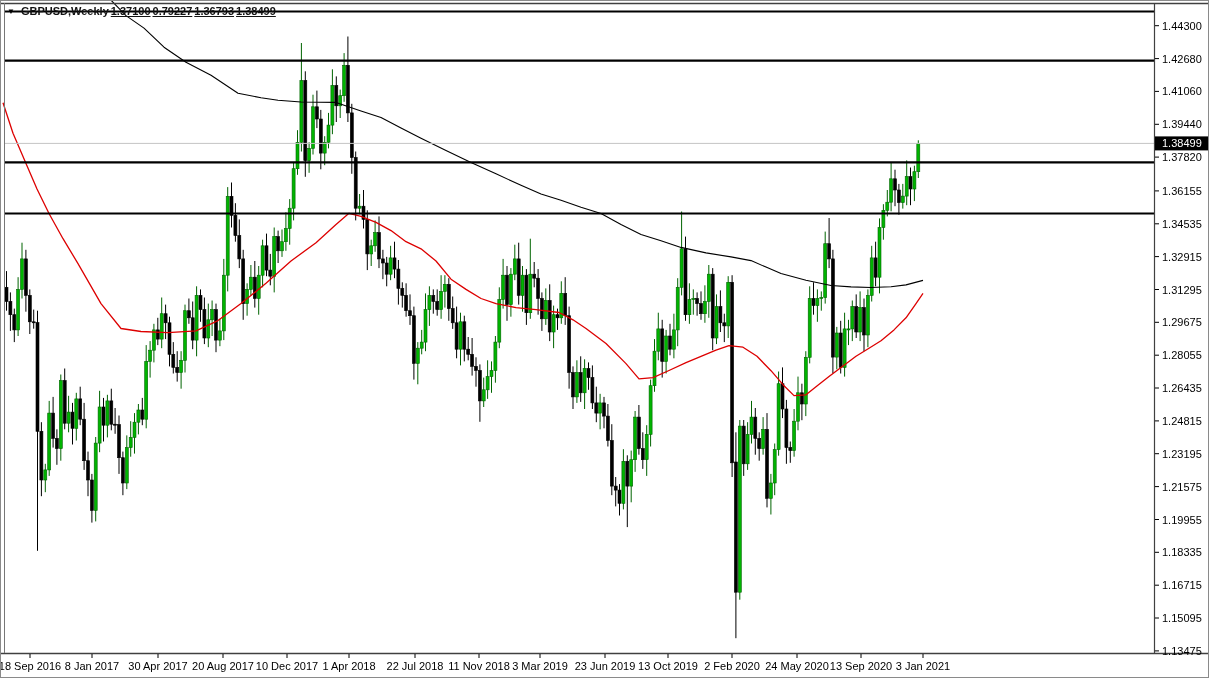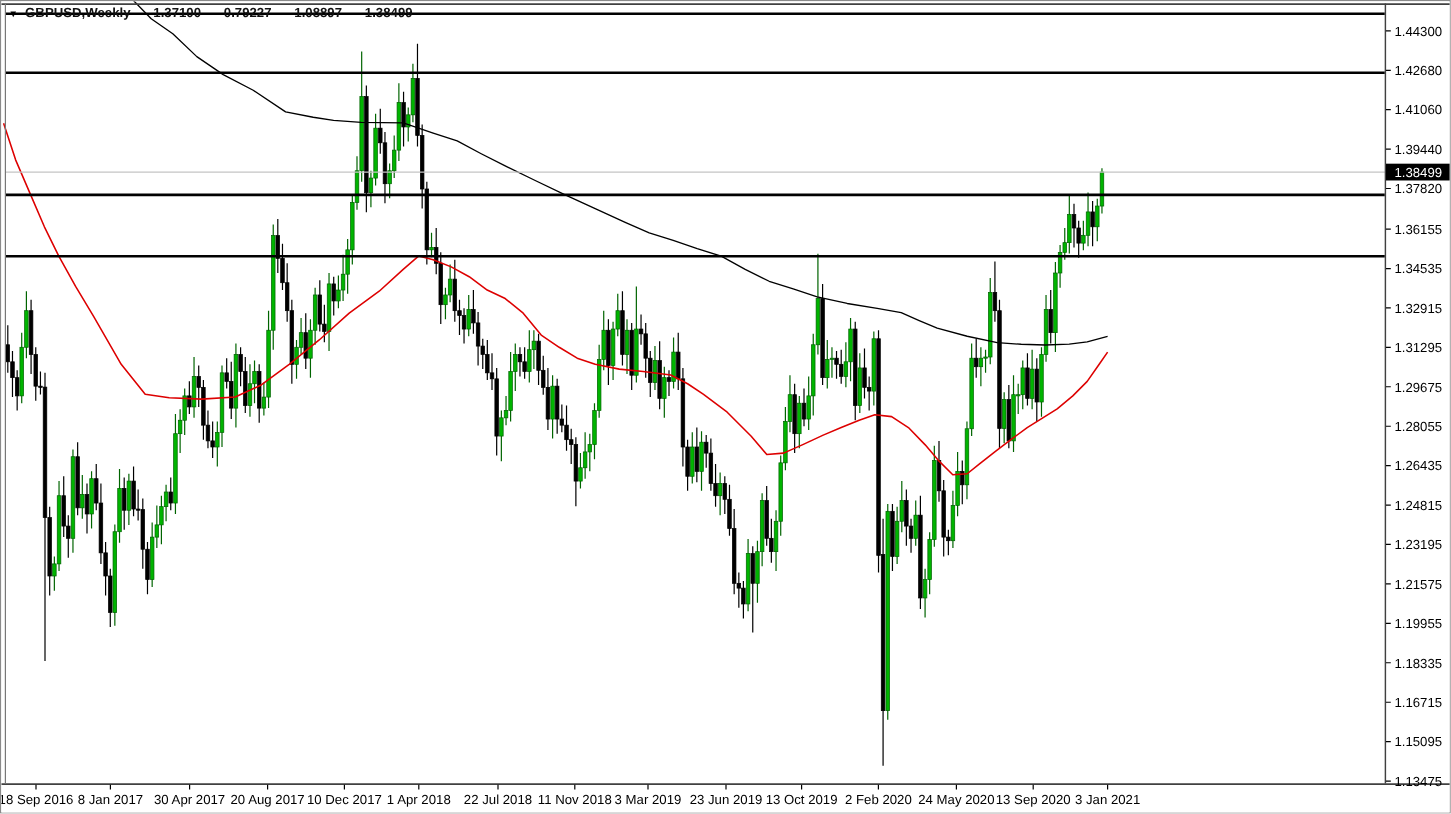--- a/index.html
+++ b/index.html
@@ -3,33 +3,33 @@
 <meta charset="utf-8">
 <style>
   html,body{margin:0;padding:0;background:#f0f0f0;}
   #window{position:relative;width:1209px;height:678px;background:#ffffff;
           font-family:"Liberation Sans",sans-serif;overflow:hidden;
           border:1px solid #8a8a8a;box-sizing:border-box;}
   #chart-svg{position:absolute;left:0;top:0;}
   #title-row{position:absolute;left:6px;top:3px;height:14px;display:flex;align-items:center;
              font-size:11px;font-weight:700;color:#111;z-index:5;white-space:pre;}
   #title-row .marker{font-size:8px;margin-right:6px;color:#000;}
-  #title-row .q{margin-left:19px;font-weight:700;}
+  #title-row .q{margin-left:2px;font-weight:700;text-decoration:underline;}
   text{font-family:"Liberation Sans",sans-serif;}
 </style>
 </head>
 <body>
 
 <div id="window">
   <div id="title-row">
     <span class="marker">▼</span>
     <span>GBPUSD,Weekly</span>
     <span class="q">1.37100</span>
     <span class="q">0.79227</span>
-    <span class="q">1.08897</span>
+    <span class="q">1.36793</span>
     <span class="q">1.38499</span>
   </div>
   <svg id="chart-svg" width="1209" height="678">
       <rect x="0" y="0" width="1209" height="678" fill="#ffffff"></rect>
       <g>
         <path d="M5.5 270.1L5.5 309.7M9.4 291.4L9.4 329.9M13.3 307.6L13.3 341.1M24.9 248.8L24.9 310.7M28.8 288.4L28.8 333M32.7 308.6L32.7 327.7M36.5 309.7L36.5 549.8M40.4 421.2L40.4 495.2M52.1 395.9L52.1 446.6M55.9 428.3L55.9 463.8M63.7 367.5L63.7 428.3M71.5 401.9L71.5 443.5M79.2 385.7L79.2 424.2M83.1 401.9L83.1 468.9M87 450.6L87 495.2M90.9 472.9L90.9 521.6M102.5 396.9L102.5 440.5M110.3 387.7L110.3 429.3M114.1 407L114.1 432.8M118 414.5L118 472.9M121.9 450.6L121.9 494.2M141.3 396.9L141.3 424.2M156.8 316.8L156.8 344.1M164.6 303.6L164.6 338.1M168.5 315.7L168.5 365.4M172.3 341.1L172.3 372.5M176.2 350.2L176.2 380.6M187.9 297.5L187.9 322.8M191.7 300.5L191.7 348.2M199.5 288.4L199.5 320.8M203.4 296.5L203.4 343.1M215 302.6L215 351.2M230.5 181.5L230.5 226.5M234.4 202.2L234.4 240.7M238.3 218.4L238.3 267.1M242.2 248.8L242.2 318.8M253.8 260L253.8 306.6M265.5 232.6L265.5 275.2M269.3 252.9L269.3 284.3M277.1 229.6L277.1 262M304.3 70.3L304.3 175.8M315.9 89.6L315.9 127.1M319.8 108.9L319.8 168.3M335.3 75.4L335.3 121M346.9 35.5L346.9 121M350.8 102.8L350.8 172.8M354.7 150.5L354.7 219.4M362.5 189L362.5 227.5M366.3 209.3L366.3 269.1M378 215.4L378 267.1M381.9 248.8L381.9 278.2M385.7 255.9L385.7 285.3M393.5 240.7L393.5 277.2M397.4 259L397.4 303.6M401.3 281.3L401.3 306.6M405.1 282.3L405.1 315.7M409 293.4L409 323.9M412.9 305.6L412.9 378.6M432.3 288.4L432.3 312.7M436.2 288.4L436.2 314.7M447.8 277.2L447.8 319.8M451.7 295.5L451.7 327.9M455.6 305.6L455.6 357.3M463.3 314.7L463.3 360.4M467.2 336L467.2 359.3M471.1 337L471.1 374.6M475 356.3L475 385.7M478.9 363.4L478.9 420.8M506 265L506 319.8M517.7 241.7L517.7 303.6M525.4 268.1L525.4 323.9M533.2 261L533.2 286.3M537.1 268.1L537.1 313.7M540.9 291.4L540.9 329.9M548.7 283.3L548.7 340.1M556.5 307.6L556.5 328.9M564.2 276.2L564.2 323.9M568.1 305.6L568.1 387.7M572 365.4L572 408M579.7 355.3L579.7 400.9M587.5 361.4L587.5 388.8M591.4 364.4L591.4 408M595.3 385.7L595.3 421.2M603 395.9L603 427.3M606.9 403L606.9 445.5M610.8 423.2L610.8 494.2M614.7 476L614.7 505.4M618.5 483.1L618.5 514.5M626.3 454.3L626.3 526.1M637.9 404L637.9 453.7M641.8 431.3L641.8 467.9M661.2 318.8L661.2 376.6M669 322.8L669 354.3M684.5 235.6L684.5 319.8M696.1 291.4L696.1 314.7M700 290.4L700 318.8M711.7 267.1L711.7 349.2M719.4 289.4L719.4 331M723.3 312.7L723.3 341.1M731.1 274.2L731.1 476M734.9 431.3L734.9 637.2M742.7 419L742.7 474.9M754.3 407L754.3 453.7M758.2 431.3L758.2 459.7M766 412.1L766 506.4M781.5 366.4L781.5 417.1M785.4 398.9L785.4 462.8M789.3 440.5L789.3 461.8M800.9 382.7L800.9 419.2M812.5 281.3L812.5 313.7M828.1 217L828.1 267.1M831.9 248.8L831.9 372.3M839.7 319.8L839.7 372.5M855.2 293.4L855.2 337M863 297.5L863 350.2M874.6 240.7L874.6 285.3M894 168.7L894 205.2M897.9 182.9L897.9 213.7M909.5 166.5L909.5 204.2" stroke="#000000" stroke-width="1" fill="none"></path>
       </g>
       <g>
         <path d="M17.1 276.2L17.1 335M21 241.7L21 297.5M44.3 462.8L44.3 491.2M48.2 399.9L48.2 474.9M59.8 373.5L59.8 459.7M67.6 394.8L67.6 431.3M75.3 391.8L75.3 439.5M94.7 436L94.7 520.4M98.6 389.8L98.6 451.2M106.4 393.8L106.4 436.4M125.8 434.4L125.8 488.1M129.7 420.2L129.7 455.7M133.5 412.1L133.5 452.6M137.4 403L137.4 433.4M145.2 344.1L145.2 427.3M149.1 340.1L149.1 376.6M152.9 322.8L152.9 361.4M160.7 296.5L160.7 347.2M180.1 350.2L180.1 387.7M184 303.6L184 371.5M195.6 285.3L195.6 355.3M207.3 302.6L207.3 346.2M211.1 299.5L211.1 335M218.9 317.8L218.9 345.2M222.8 257.9L222.8 339.1M226.7 186.1L226.7 290.4M246.1 282.3L246.1 314.7M249.9 264L249.9 294.4M257.7 265L257.7 313.7M261.6 238.7L261.6 286.3M273.2 226.5L273.2 291.4M281 228.5L281 255.9M284.9 211.3L284.9 249.8M288.7 198.1L288.7 243.7M292.6 161.6L292.6 219.4M296.5 129.2L296.5 173.8M300.4 42L300.4 150.5M308.1 141.3L308.1 171.8M312 93.7L312 153.5M323.7 135.2L323.7 164.2M327.5 111.9L327.5 147.4M331.4 68.3L331.4 133.2M339.2 88.6L339.2 117M343.1 52.1L343.1 100.8M358.6 193L358.6 213.3M370.2 238.7L370.2 265M374.1 219.4L374.1 250.8M389.6 244.8L389.6 279.2M416.8 341.1L416.8 383.3M420.7 328.9L420.7 353.3M424.5 292.4L424.5 350.2M428.4 285.3L428.4 324.9M440.1 274.2L440.1 317.8M443.9 274.2L443.9 306.6M459.5 311.7L459.5 364.4M482.7 376.6L482.7 406M486.6 359.3L486.6 397.9M490.5 360.4L490.5 391.8M494.4 335L494.4 381.7M498.3 286.3L498.3 347.2M502.1 257.9L502.1 307.6M509.9 267.1L509.9 315.7M513.8 243.7L513.8 279.2M521.5 265L521.5 310.7M529.3 237.7L529.3 317.8M544.8 287.4L544.8 323.9M552.6 304.6L552.6 347.2M560.3 280.3L560.3 322.8M575.9 359.3L575.9 401.9M583.6 358.3L583.6 408M599.1 392.8L599.1 428.3M622.4 448.2L622.4 508.4M630.2 449.6L630.2 501.3M634.1 410L634.1 470.9M645.7 424.2L645.7 474.9M649.6 378.6L649.6 445.5M653.5 338.1L653.5 390.8M657.3 311.7L657.3 359.3M665.1 328.9L665.1 372.5M672.9 312.7L672.9 357.3M676.7 277.2L676.7 345.2M680.6 210.5L680.6 294.4M688.4 282.3L688.4 322.8M692.3 288.4L692.3 313.7M703.9 284.3L703.9 321.8M707.8 264L707.8 316.8M715.5 293.4L715.5 343.1M727.2 275.2L727.2 337M738.8 419L738.8 598.7M746.6 421.2L746.6 468.9M750.5 399.9L750.5 442.5M762.1 416.1L762.1 453.7M769.9 472.9L769.9 513.5M773.7 442.5L773.7 494.2M777.6 370.5L777.6 454.7M793.1 408L793.1 455.7M797 375.6L797 429.3M804.8 350.2L804.8 415.1M808.7 285.3L808.7 362.4M816.4 288.4L816.4 320.8M820.3 290.4L820.3 309.7M824.2 230.6L824.2 302.6M835.8 325.9L835.8 368.3M843.6 311.7L843.6 375.6M847.5 318.8L847.5 344.1M851.3 299.5L851.3 340.1M859.1 290.4L859.1 340.1M866.9 288.4L866.9 346.2M870.7 244.8L870.7 300.5M878.5 217.4L878.5 292.4M882.4 203.2L882.4 238.7M886.3 189L886.3 215.4M890.1 161.6L890.1 210.3M901.8 182.9L901.8 207.6M905.7 159.4L905.7 204.2M913.4 164.7L913.4 200.1M917.3 139.3L917.3 177" stroke="#006400" stroke-width="1" fill="none"></path>
       </g>

